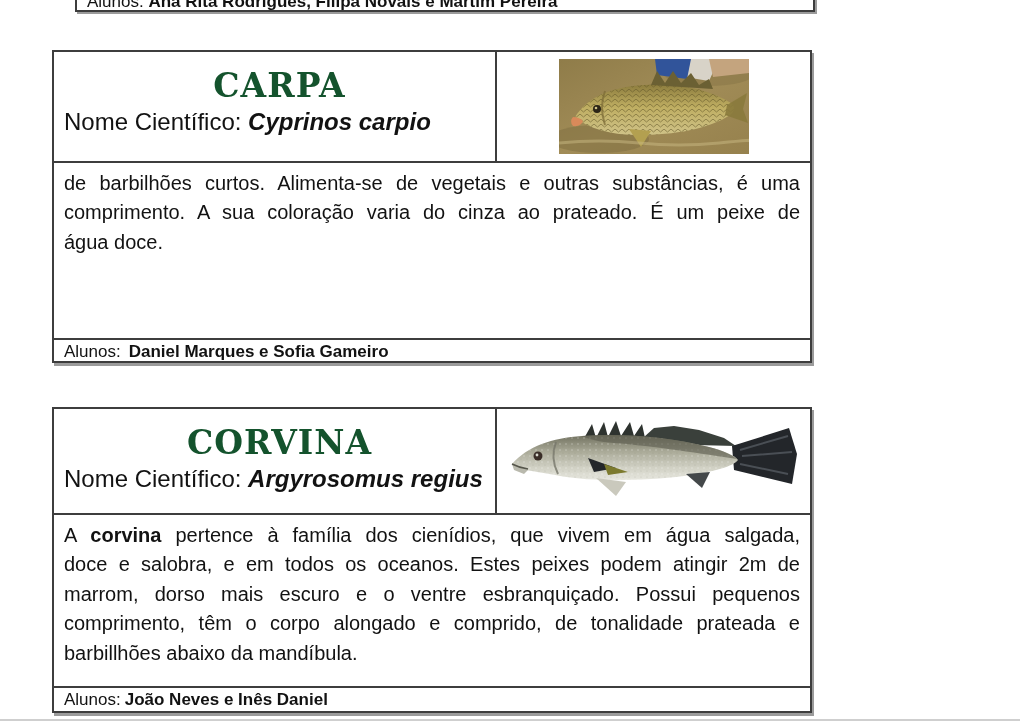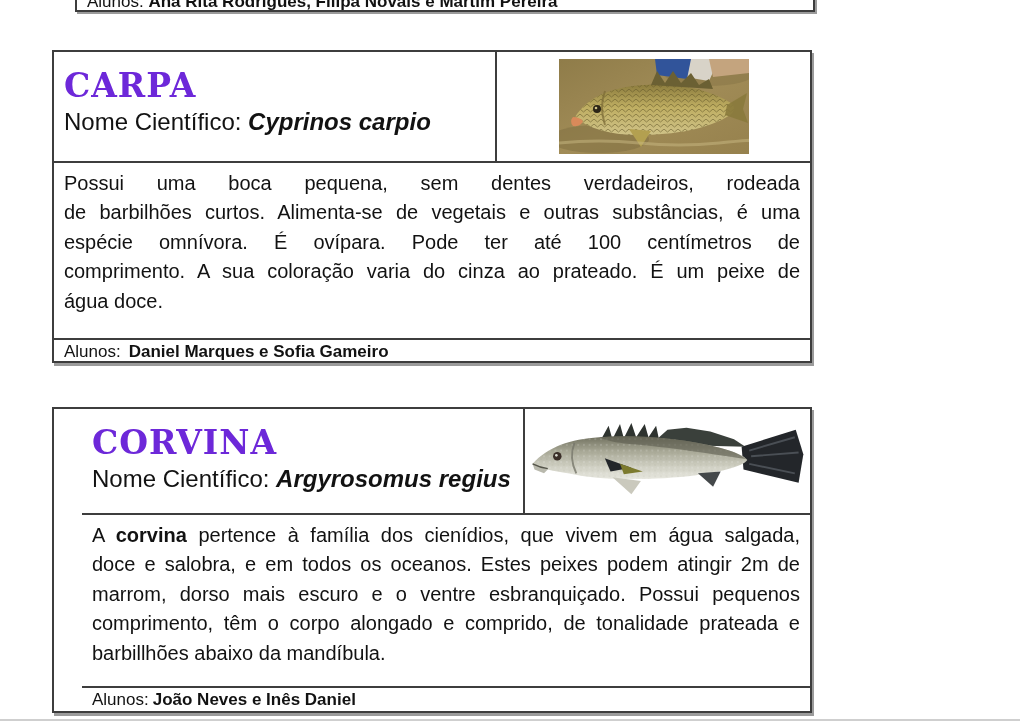--- a/index.html
+++ b/index.html
@@ -17,33 +17,33 @@
   }
   .top-partial-text { position:absolute; left:10px; top:20px; font-size:17px; white-space:nowrap; }
 
   
   .card {
     position:absolute; left:52px; width:760px; background:#fff;
     border:2px solid #3d3d3d; box-shadow:2px 3px 0 #9b9b9b;
     box-sizing:border-box;
   }
   #card-carpa   { top:50px;  height:313px; }
-  #card-corvina { top:407px; height:306px;padding-left:28px; }
+  #card-corvina { top:407px; height:306px; }
 
   .card-header { display:flex; border-bottom:2px solid #3d3d3d; }
   #card-carpa   .card-header { height:109px; }
   #card-corvina .card-header { height:104px; }
 
   .header-left {
     width:443px; border-right:2px solid #3d3d3d; box-sizing:border-box;
     padding:17px 0 0 10px; flex:none;
   }
   .card-title {
     font-family:"DejaVu Serif", serif; font-weight:bold;
-    font-size:33px; line-height:34px; letter-spacing:1px; color:#6d28d9;
+    font-size:33px; line-height:34px; letter-spacing:1px; color:#14532d;text-align:center;
   }
   .sci-line { font-size:24px; margin-top:5px; }
   .sci-name { font-weight:bold; font-style:italic; }
 
   .header-right { flex:1; display:flex; align-items:center; justify-content:center; overflow:hidden; }
   .photo { display:block; }
 
   .card-body {
     box-sizing:border-box; border-bottom:2px solid #3d3d3d;
     padding:6px 10px 0 10px;
@@ -125,23 +125,21 @@
           <circle cx="38" cy="50" r="4" fill="#2b2517"></circle>
           <circle cx="37" cy="49" r="1.3" fill="#cfc287"></circle>
           <path d="M14 58 Q10 62 14 67 Q22 68 24 62 Q20 58 14 58 Z" fill="#d98a5a"></path>
           <path d="M46 32 Q40 48 46 66" fill="none" stroke="#7a6a35" stroke-width="2" opacity="0.7"></path>
 
           <path d="M0 84 Q40 80 80 84 T160 84 T190 82" stroke="#c9b984" stroke-width="3" fill="none" opacity="0.5"></path>
         </svg>
       </div>
     </div>
     <div class="card-body">
-      <div class="bline jstretch">Possui uma boca&nbsp;pequena, sem&nbsp;dentes&nbsp;verdadeiros, rodeada</div>
       <div class="bline jstretch">de&nbsp;barbilhões&nbsp;curtos. Alimenta-se de&nbsp;vegetais&nbsp;e outras substâncias, é uma</div>
-      <div class="bline jstretch">espécie omnívora. É&nbsp;ovípara. Pode ter até 100&nbsp;centímetros&nbsp;de</div>
       <div class="bline jstretch">comprimento. A sua coloração varia do cinza ao prateado. É um peixe de</div>
       <div class="bline">água doce.</div>
     </div>
     <div class="card-alunos">
       <span class="alunos-label">Alunos:</span><span class="alunos-names">Daniel Marques e Sofia Gameiro</span>
     </div>
   </section>
 
   <section class="card" id="card-corvina">
     <div class="card-header">

